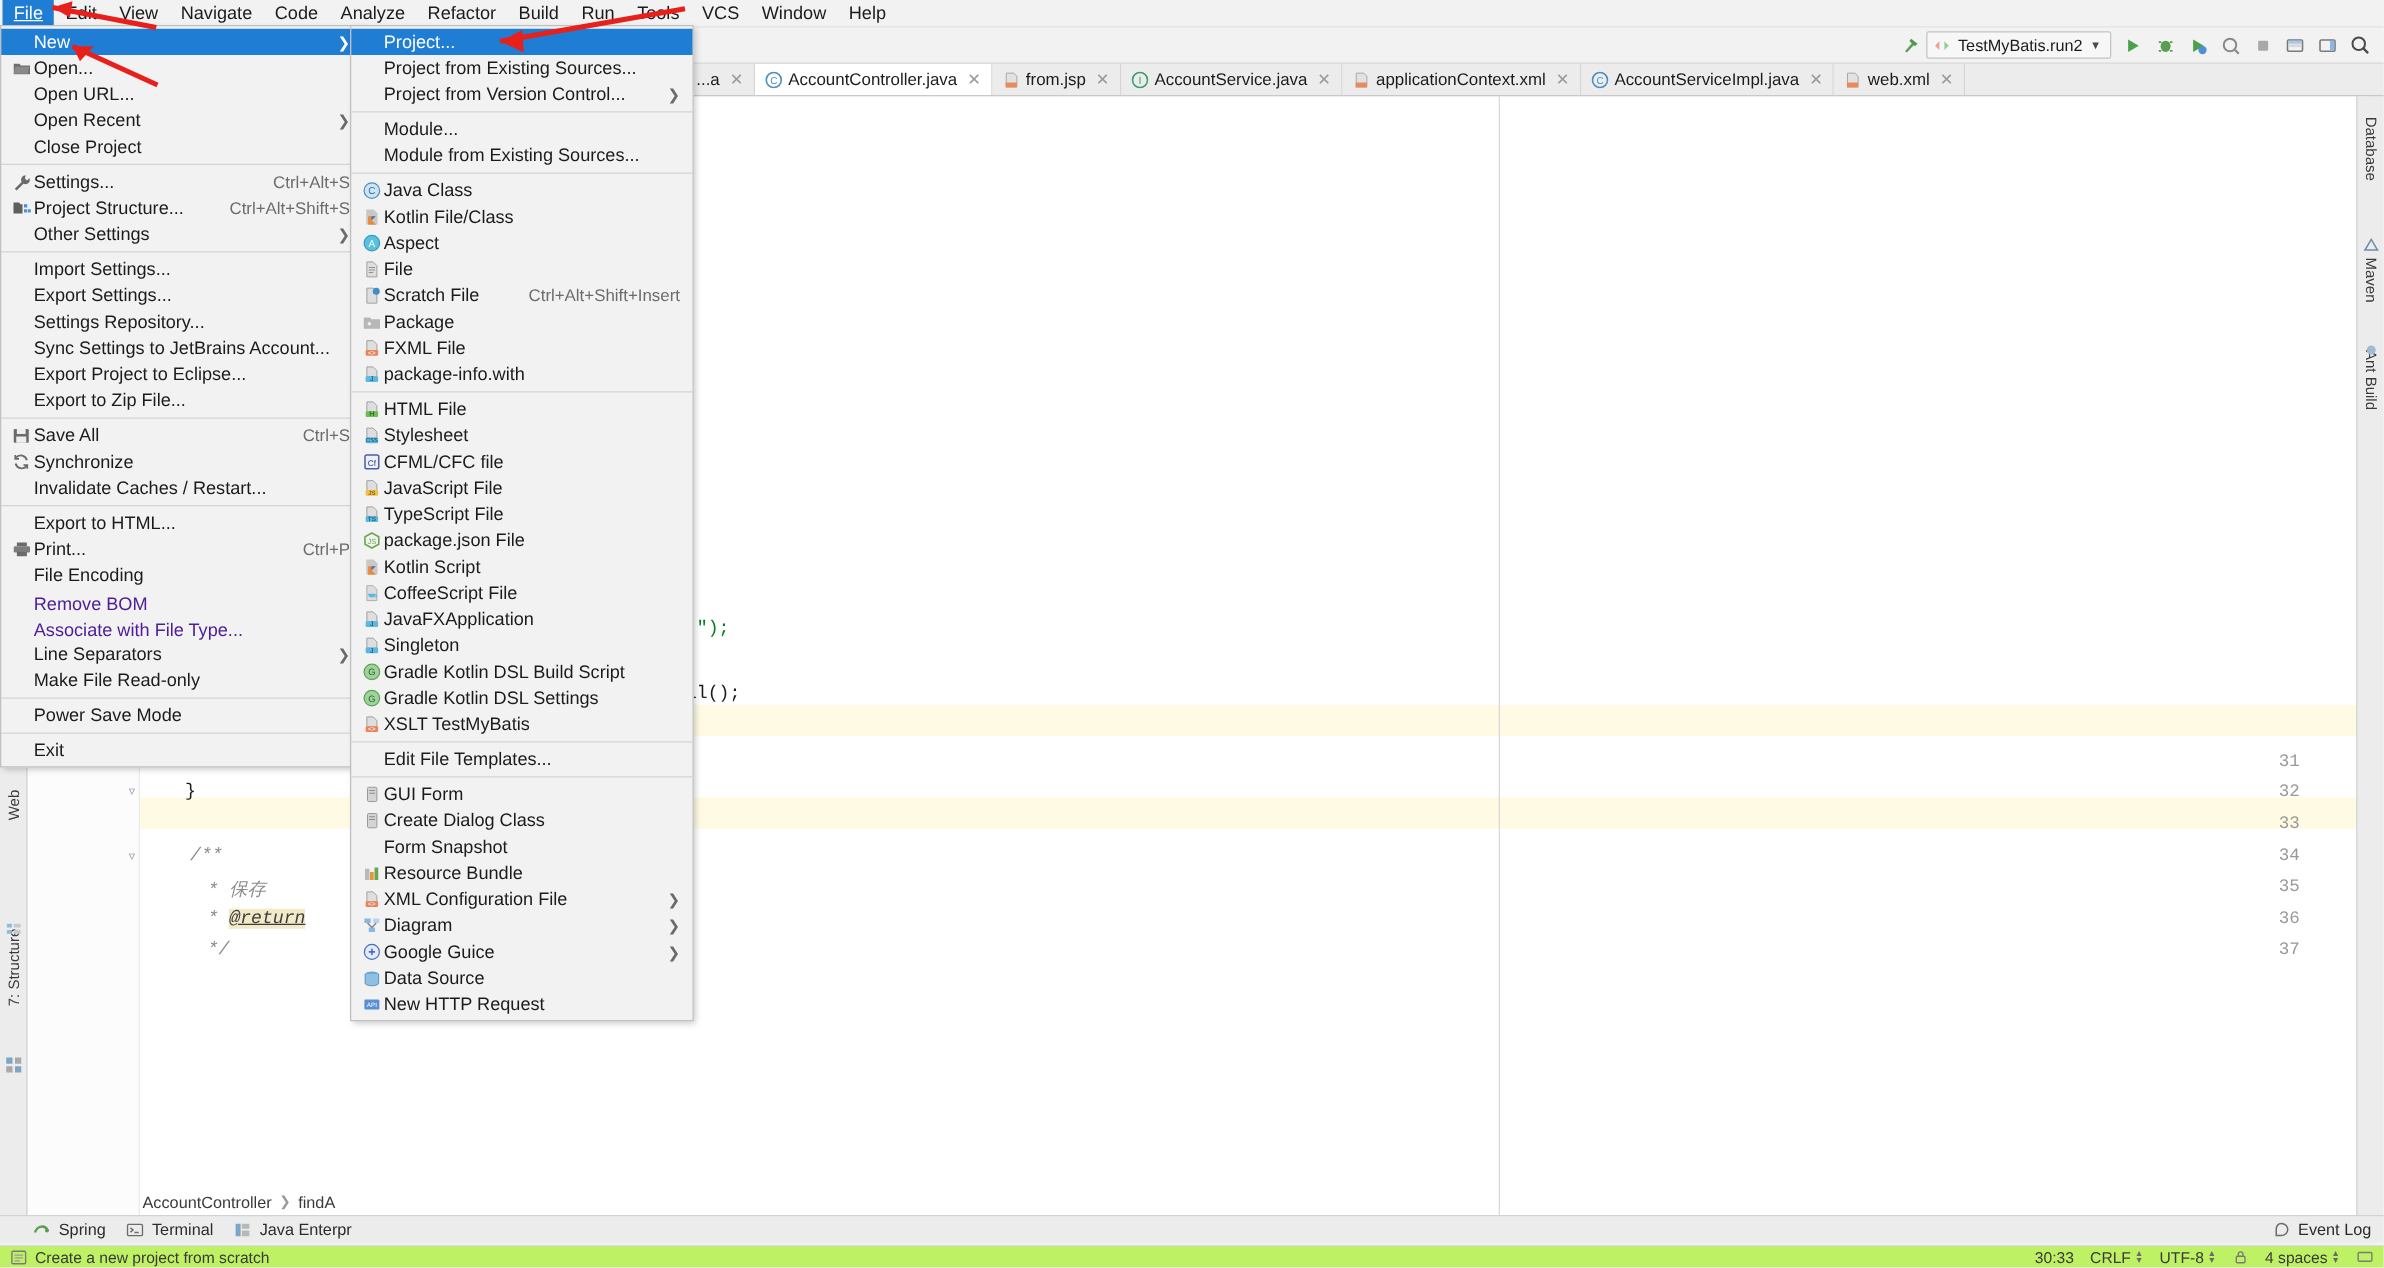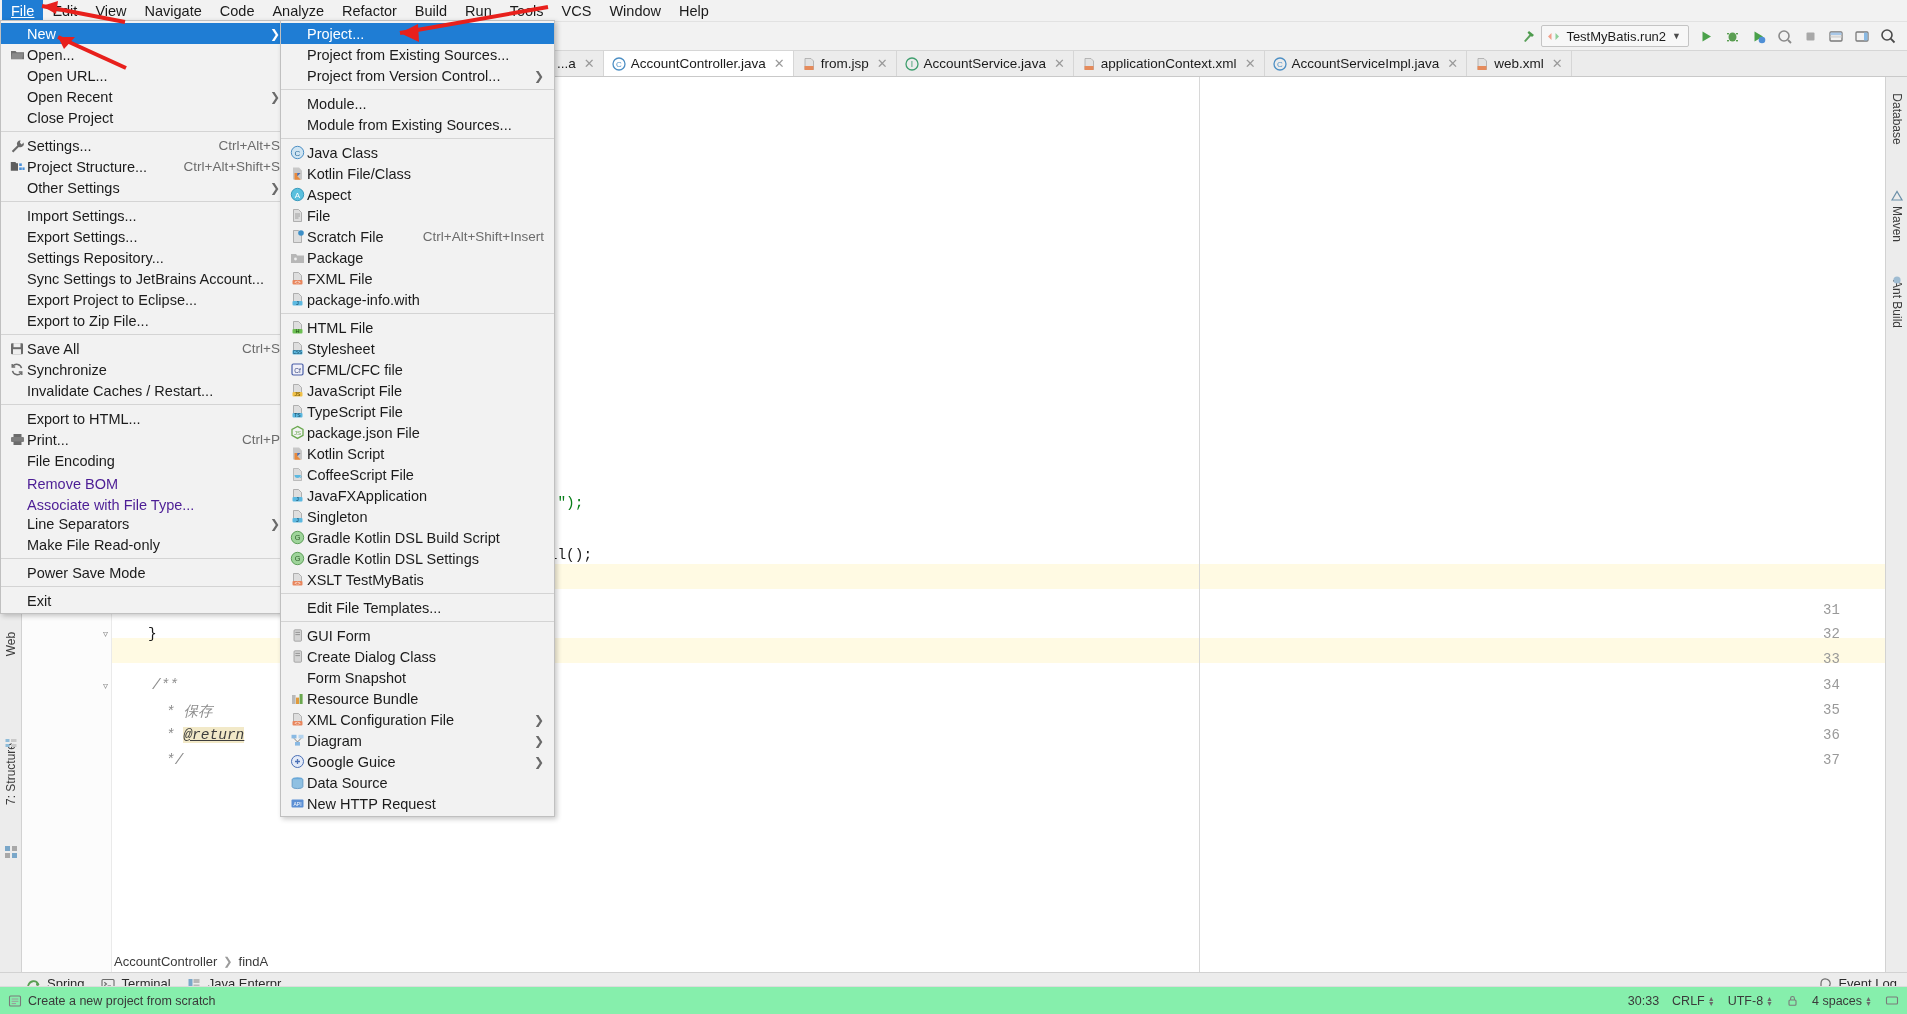--- a/index.html
+++ b/index.html
@@ -133,22 +133,22 @@
     position: absolute; left: 0; bottom: 20px; width: 1907px; height: 22px;
     background: #ececec; border-top: 1px solid #d2d2d2;
     display: flex; align-items: center; gap: 16px; padding-left: 26px;
     font-size: 13px; color: #2b2b2b; z-index: 20;
   }
   .bb-item { display: flex; align-items: center; gap: 7px; cursor: default; }
   .bb-right { position: absolute; right: 10px; display: flex; align-items: center; gap: 6px; }
 
   
   .statusbar {
-    position: absolute; left: 0; bottom: 0; width: 1907px; height: 28px;
-    background: #86efac; border-top: 1px solid #dcdcdc;
+    position: absolute; left: 0; bottom: 0; width: 1907px; height: 18px;
+    background: #bef264; border-top: 1px solid #dcdcdc;
     display: flex; align-items: center; font-size: 12.5px; color: #3a3a3a;
     z-index: 20; padding-left: 8px;
   }
   .sb-right {
     position: absolute; right: 8px; display: flex; align-items: center; gap: 13px;
   }
   .sb-cell { display: flex; align-items: center; gap: 3px; cursor: default; }
   .tiny-arrows { display: inline-flex; flex-direction: column; line-height: 5px; font-size: 7px; color: #6a6a6a; }
 
   

